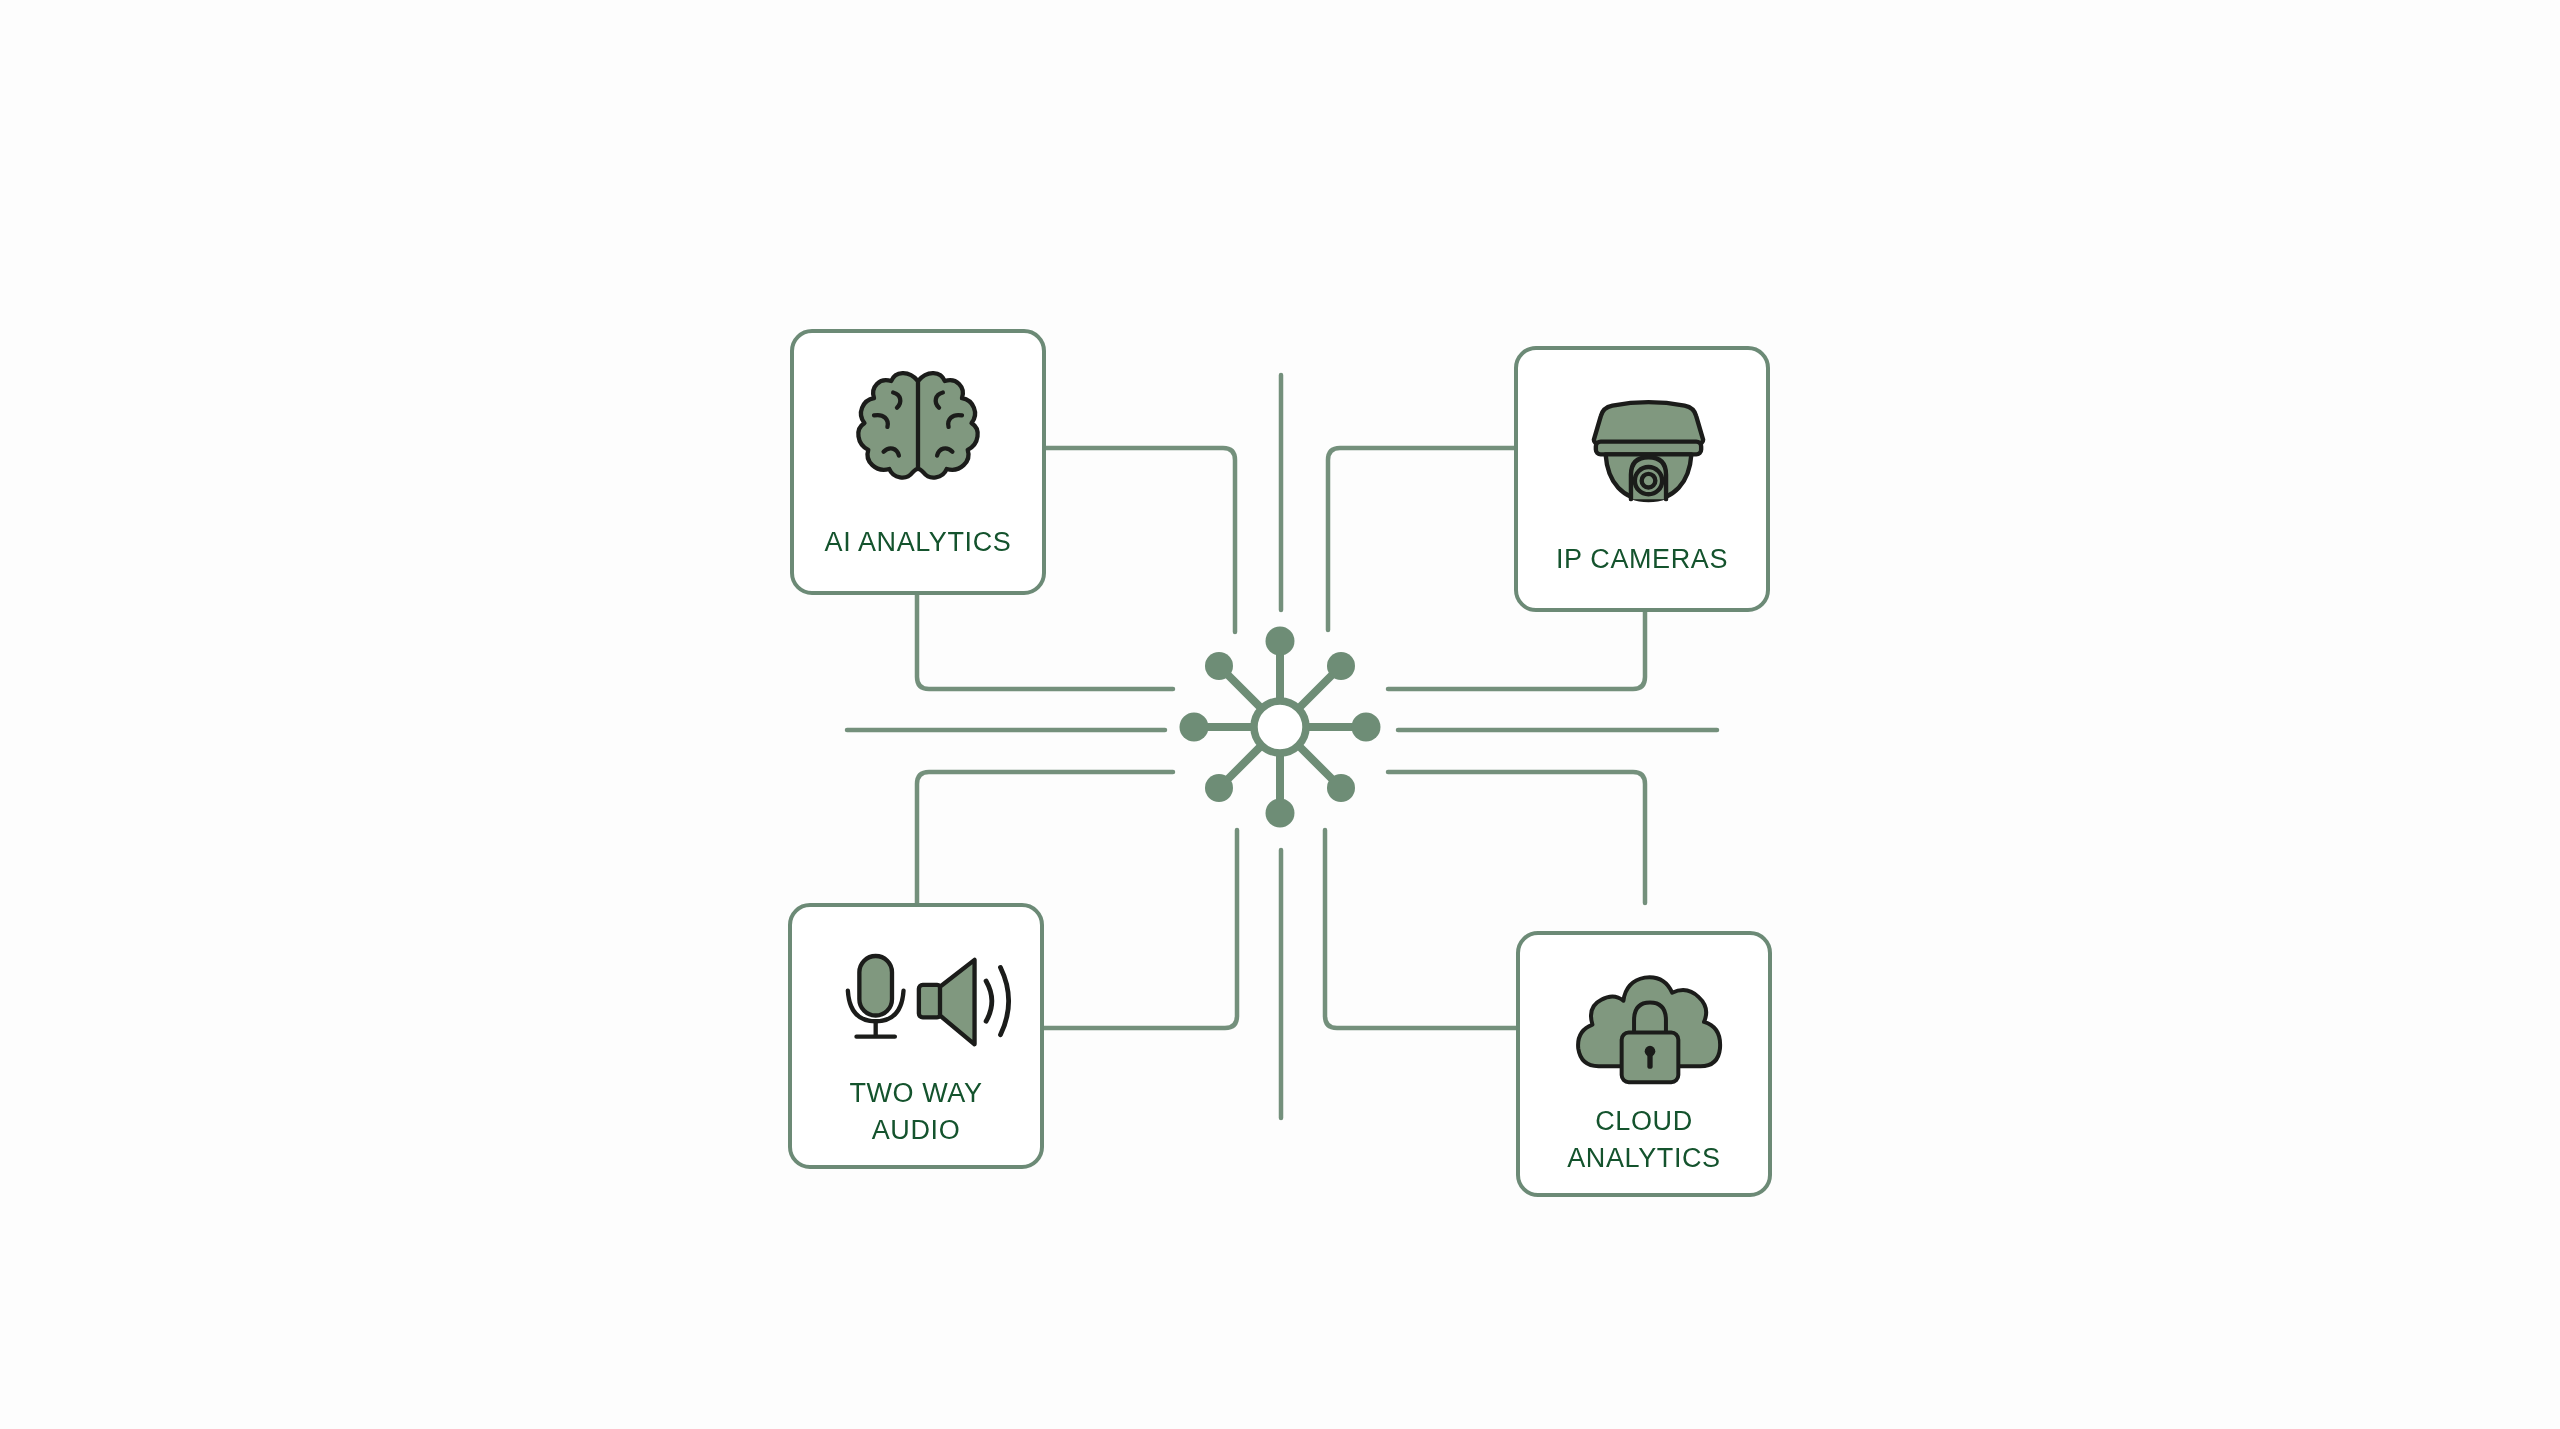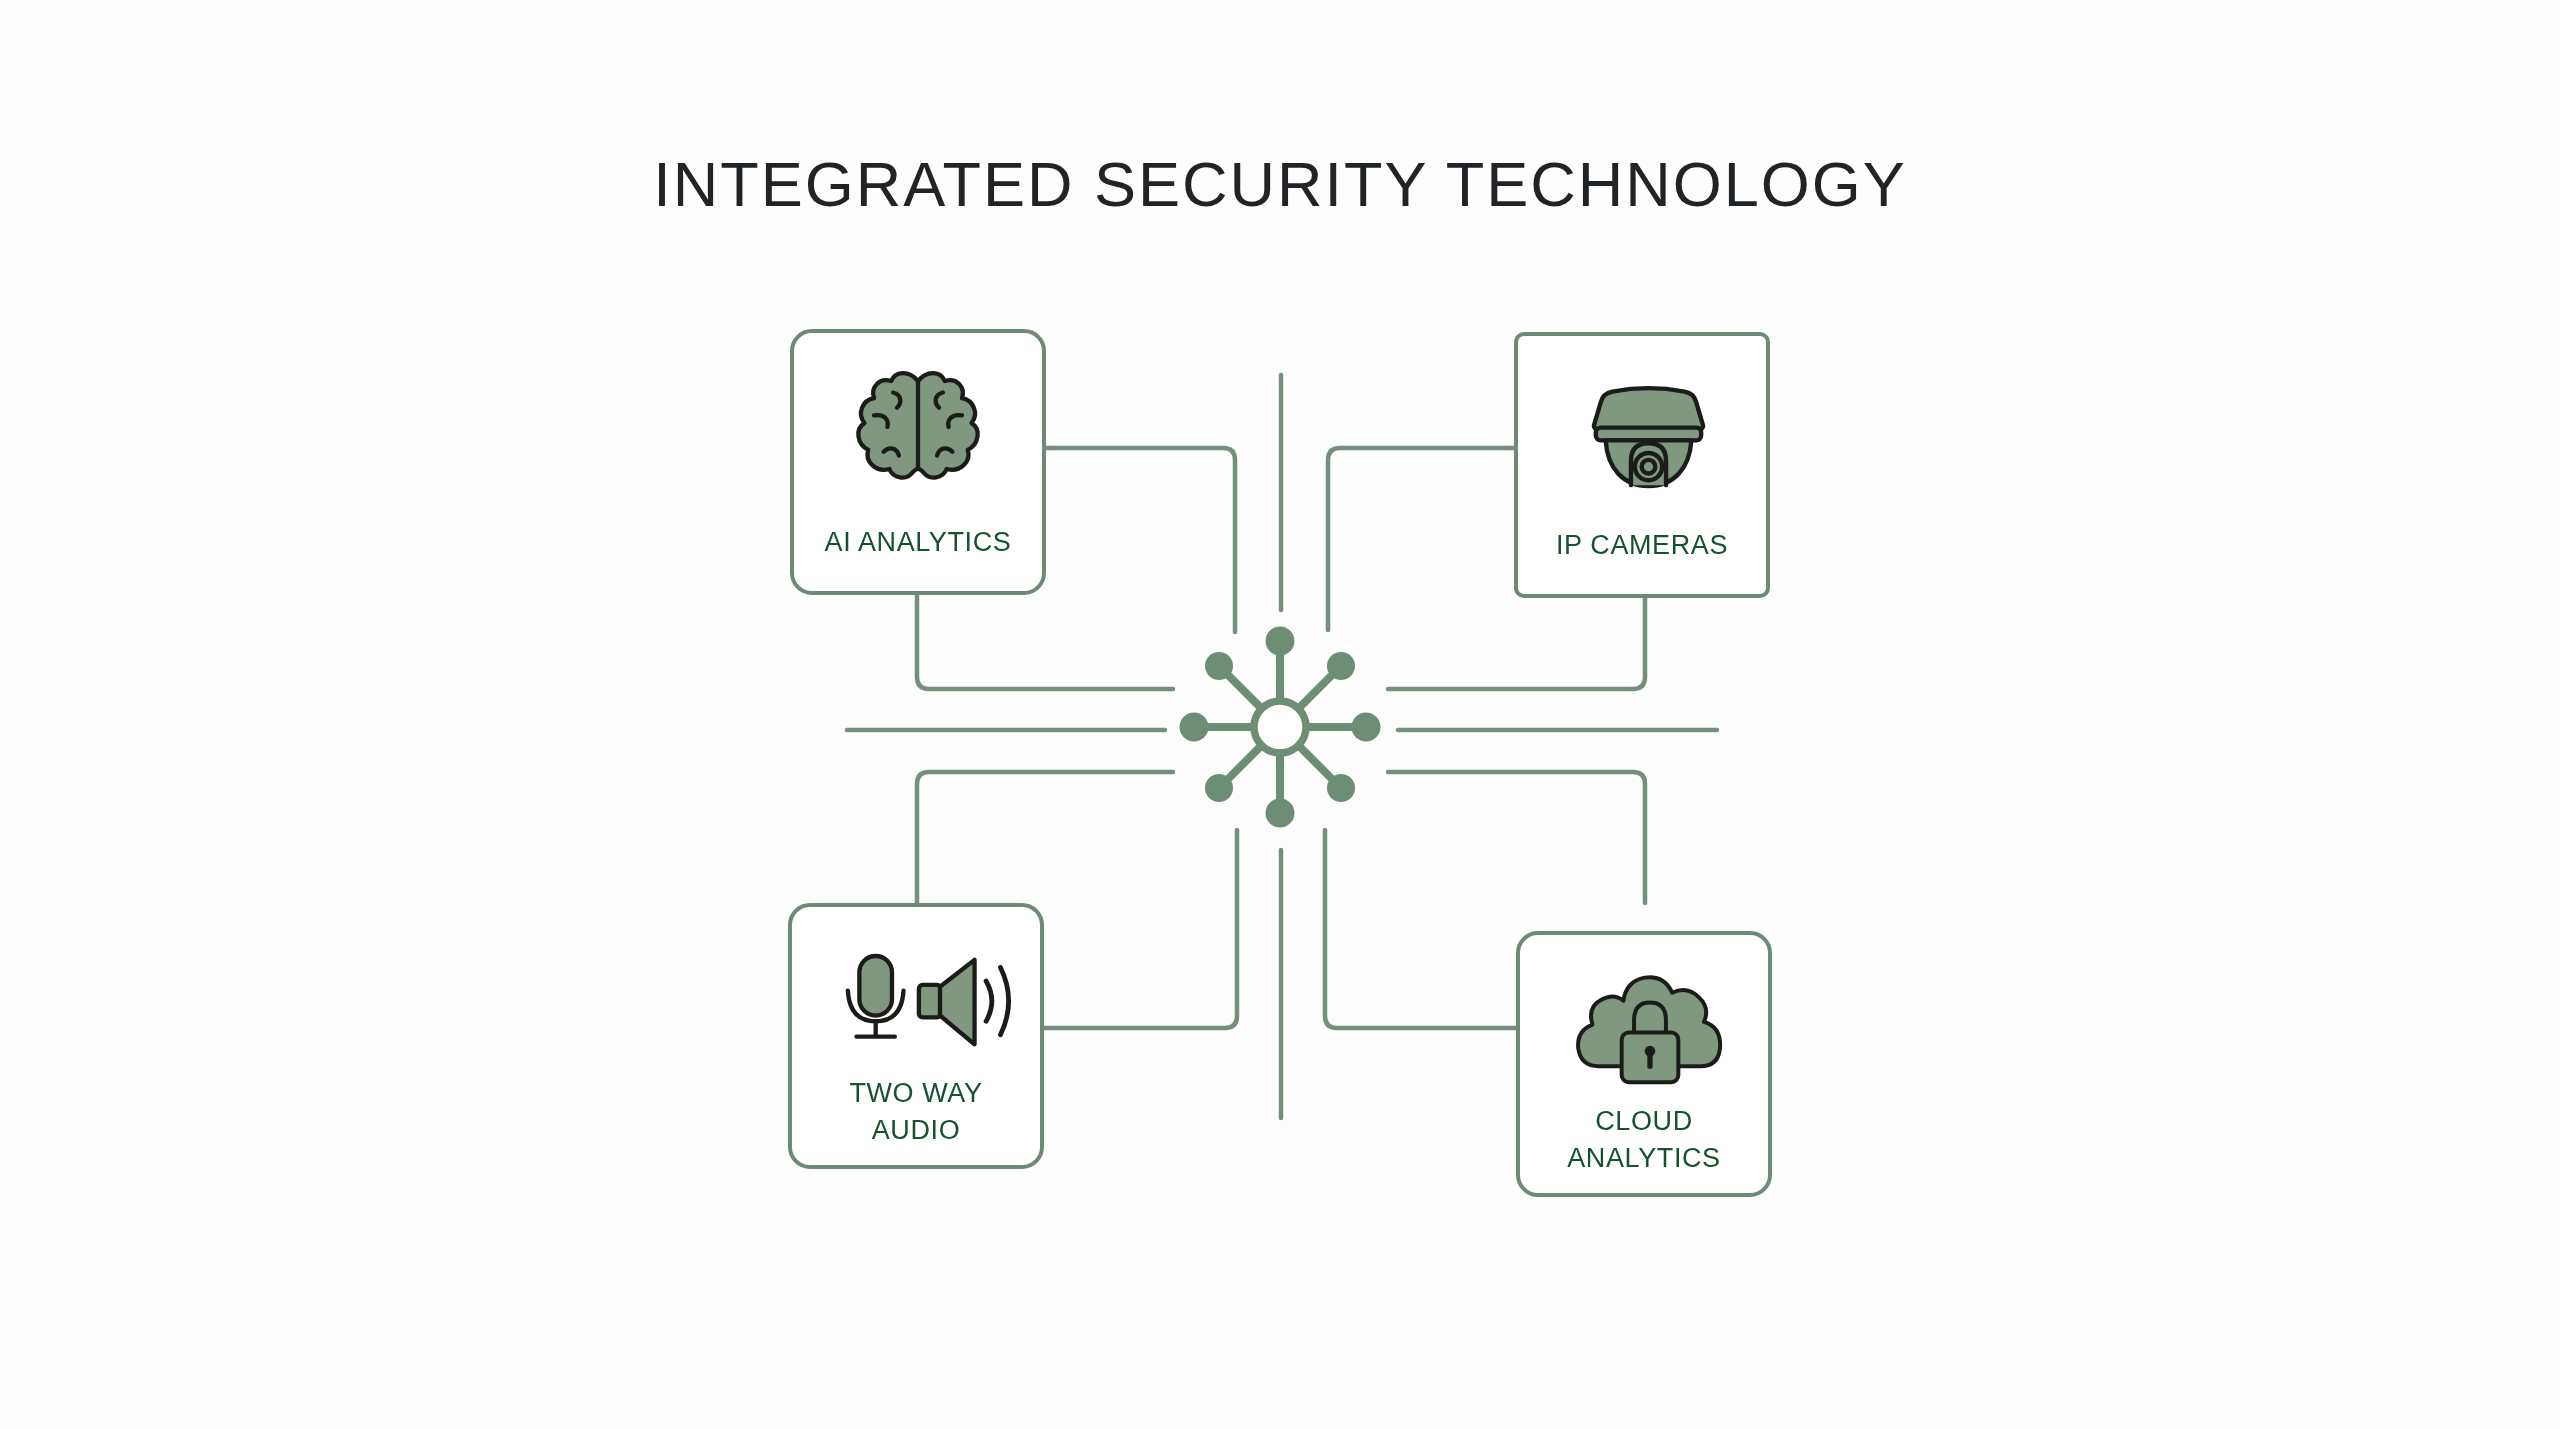--- a/index.html
+++ b/index.html
@@ -10,39 +10,38 @@
   .title{
     position:absolute;left:0;right:0;top:148px;text-align:center;
     font-size:63px;font-weight:500;letter-spacing:2px;color:#212427;
   }
   svg.wires{position:absolute;left:0;top:0;}
   .node{
     position:absolute;width:256px;height:266px;background:#ffffff;
     border:4px solid #6c8a76;border-radius:22px;box-sizing:border-box;
   }
   .node-tl{left:790px;top:329px;}
-  .node-tr{left:1514px;top:332px;border-radius:10px;}
+  .node-tr{left:1514px;top:346px;}
   .node-bl{left:788px;top:903px;}
   .node-br{left:1516px;top:931px;}
   .node .icon{position:absolute;}
   .label{
     position:absolute;left:0;right:0;text-align:center;
     font-size:27px;font-weight:500;letter-spacing:0.6px;
     line-height:37px;color:#14532d;
   }
   .label span{display:block;}
   .label-one{bottom:30px;}
   .label-two{bottom:16px;}
 </style>
 </head>
 <body>
 
 <div id="canvas">
 
-  <div class="title">INTEGRATED SECURITY TECHNOLOGY</div>
 
   <svg class="wires" width="2560" height="1429" viewBox="0 0 2560 1429">
     <g fill="none" stroke="#74907c" stroke-width="4.5" stroke-linecap="round">
 
       <path d="M1046,448 H1223 Q1235,448 1235,460 V632"></path>
 
       <path d="M1514,448 H1340 Q1328,448 1328,460 V630"></path>
 
       <path d="M1281,375 V610"></path>
 

